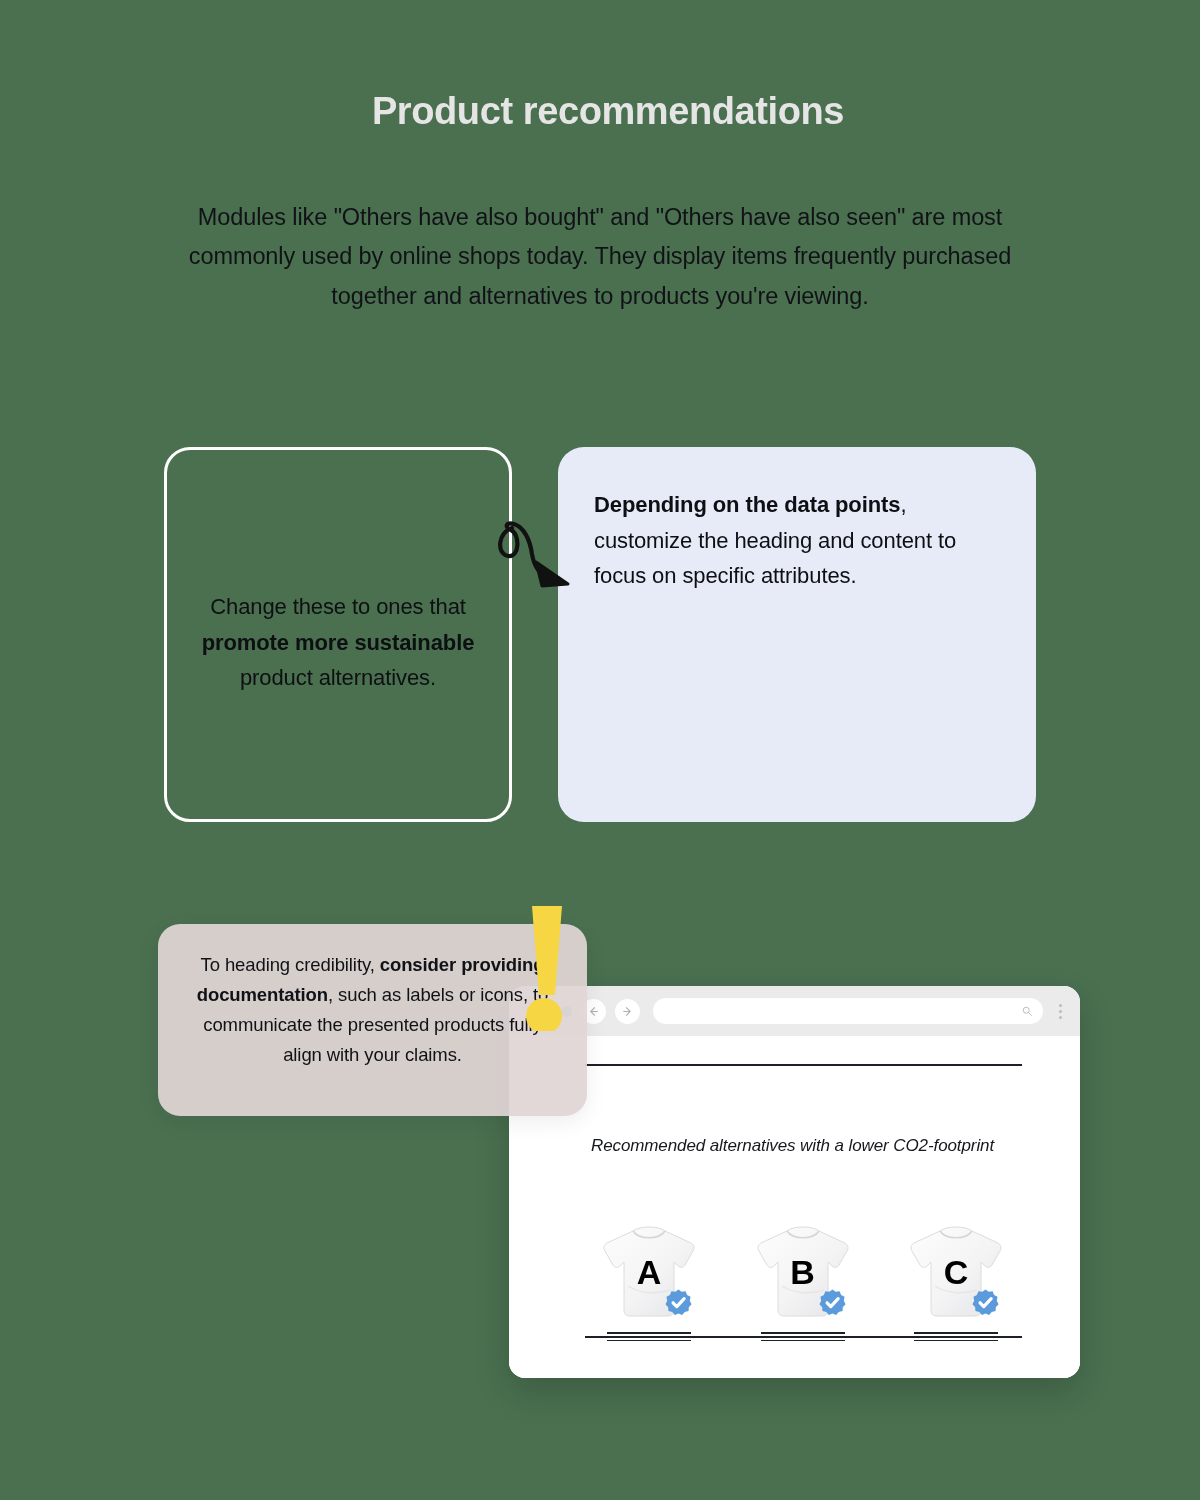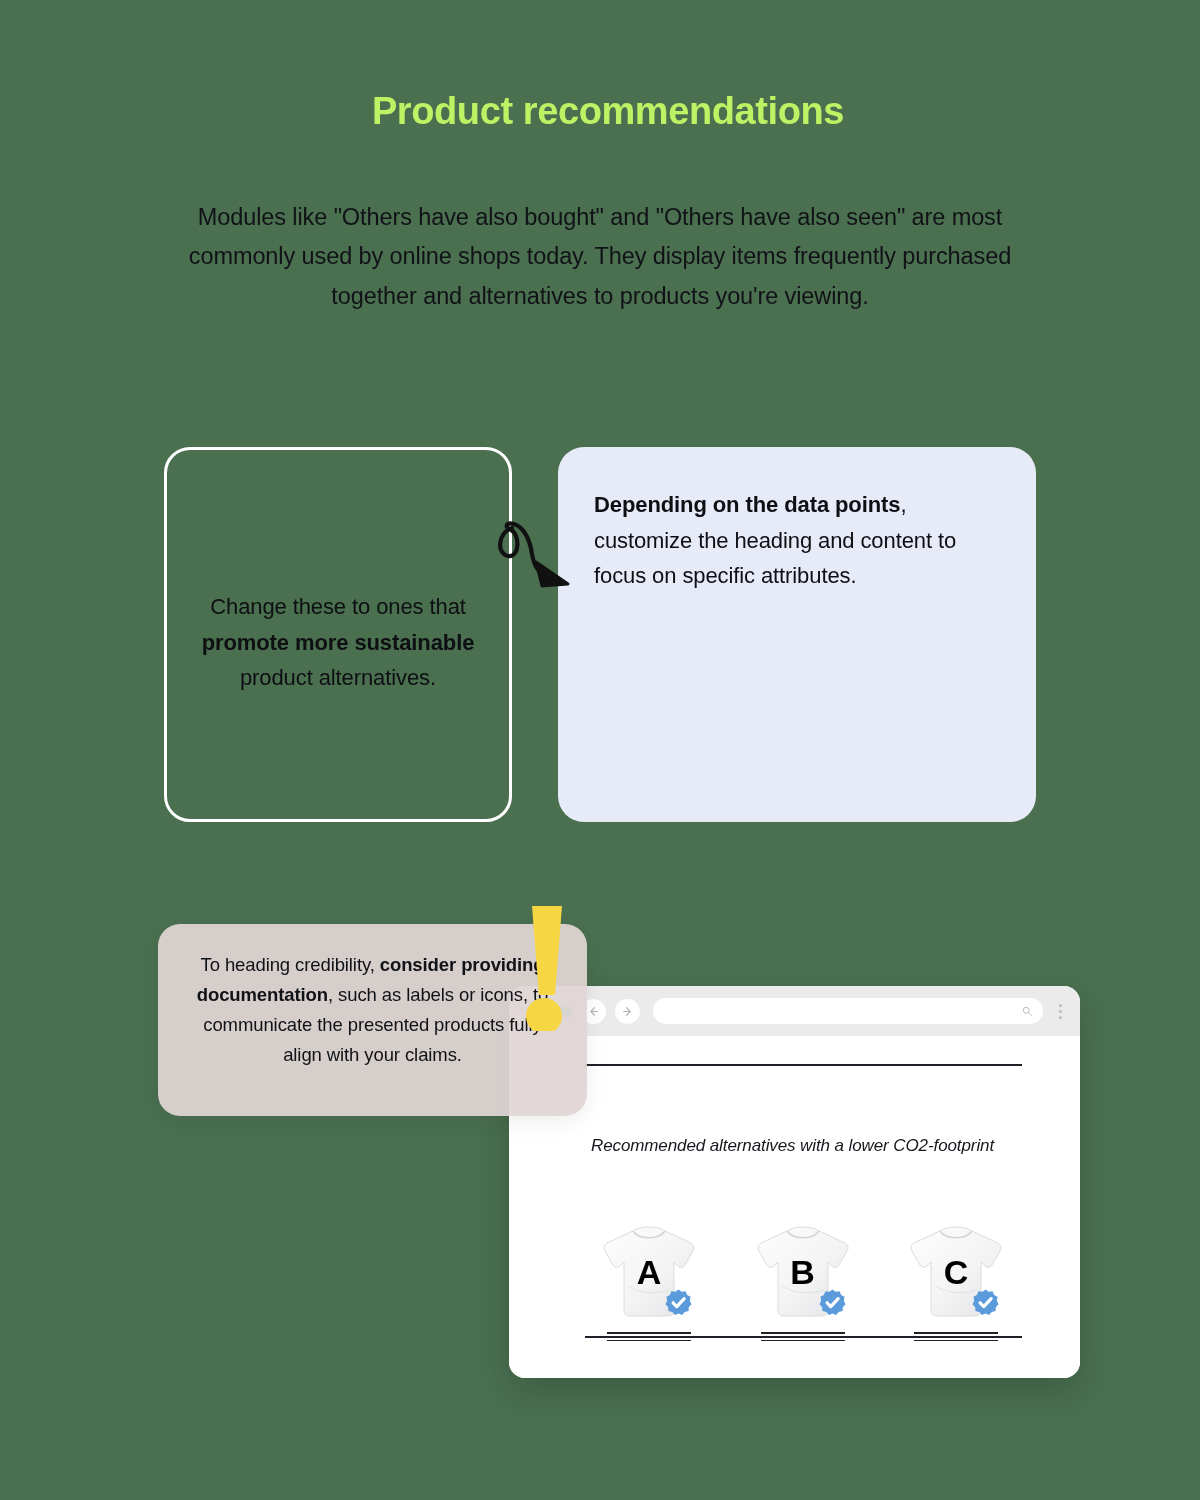--- a/index.html
+++ b/index.html
@@ -301,21 +301,21 @@
     width: 48px;
     height: 128px;
     z-index: 6;
     pointer-events: none;
   }
 </style>
 </head>
 <body style="background: rgb(74, 112, 80);">
 
 <div id="header">
-  <h1 id="page-title" style="color: #bef264; padding-left: 16px;">Product recommendations</h1>
+  <h1 id="page-title" style="color: #e5e5e5; padding-left: 16px;">Product recommendations</h1>
   <p id="intro-paragraph">Modules like "Others have also bought" and "Others have also seen" are most commonly used by online shops today. They display items frequently purchased together and alternatives to products you're viewing.</p>
 </div>
 
 <div id="card-row">
 
   <div id="card-outline">
     <div id="card-outline-text"><span>Change these to ones that </span><b>promote more sustainable</b><span> product alternatives.</span></div>
   </div>
 
   <div id="card-blue">

